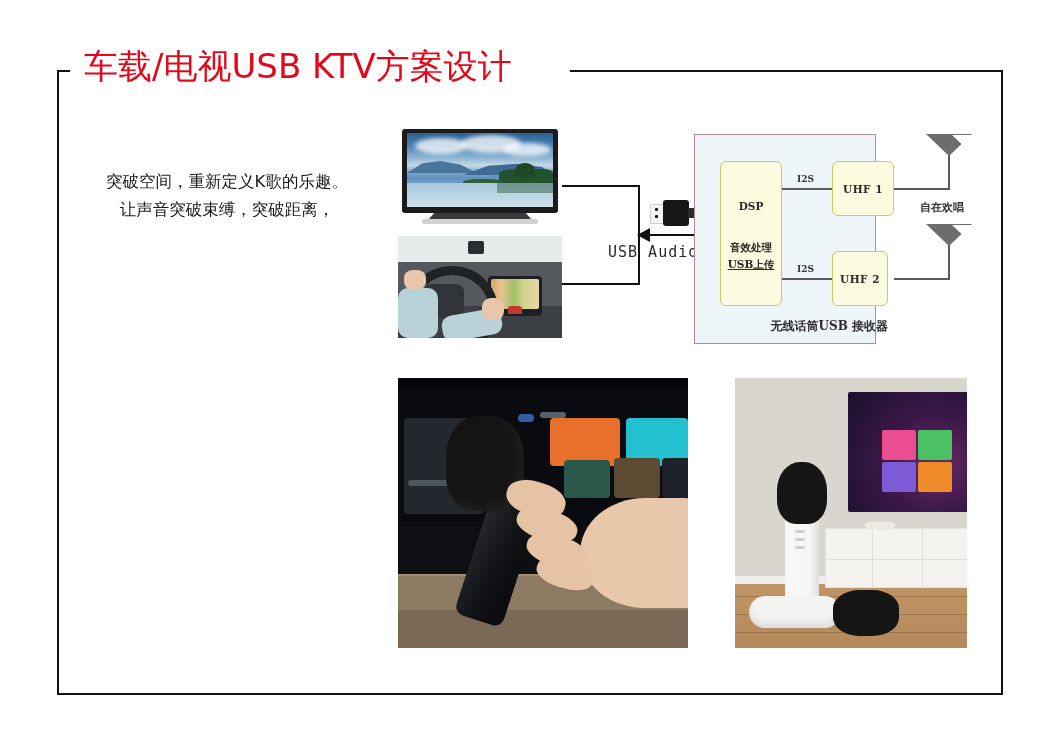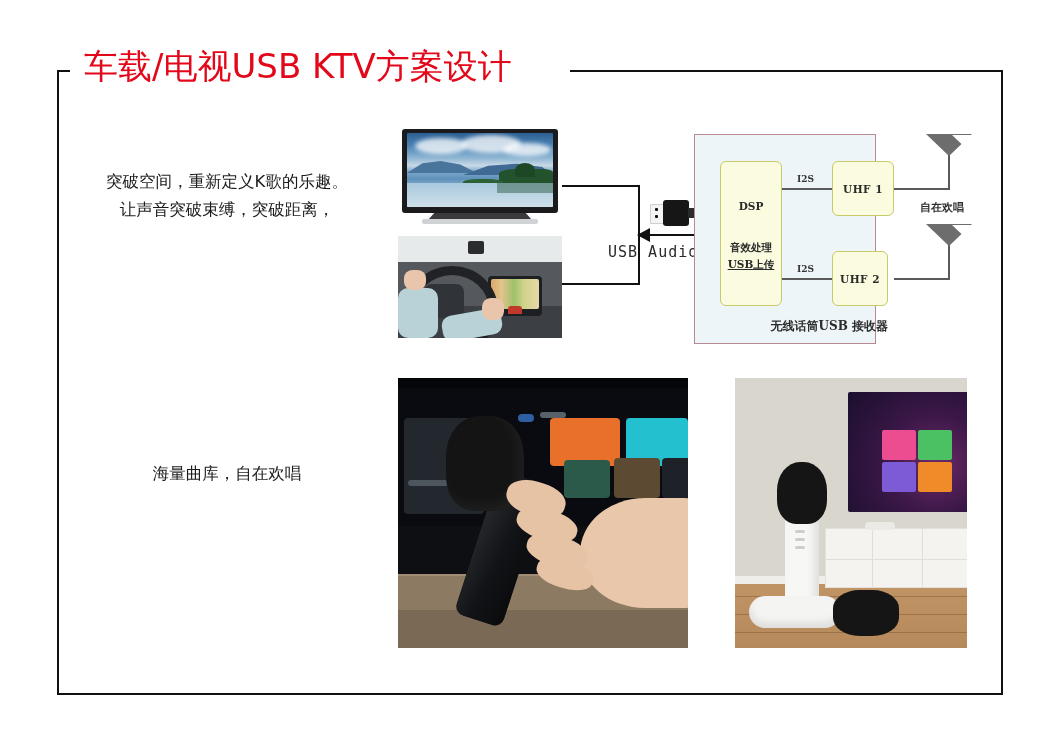--- a/index.html
+++ b/index.html
@@ -171,21 +171,20 @@
 <div id="slide-frame"></div>
 <div id="title-notch"></div>
 <div id="slide-title">车载/电视USB KTV方案设计</div>
 
 <div id="copy-top" class="left-copy">
   <div>突破空间，重新定义K歌的乐趣。</div>
   <div>让声音突破束缚，突破距离，</div>
 </div>
 
 <div id="copy-bottom" class="left-copy">
-  <div>海量曲库，自在欢唱</div>
 </div>
 
 <div id="photo-tv" class="photo">
   <div class="tv-body">
     <div class="tv-screen">
       <div class="tv-cloud" style="left:8px;top:5px;width:52px;height:16px;"></div>
       <div class="tv-cloud" style="left:54px;top:2px;width:60px;height:18px;"></div>
       <div class="tv-cloud" style="left:96px;top:10px;width:48px;height:13px;"></div>
       <div class="tv-mount" style="left:0;top:28px;width:70px;height:12px;clip-path:polygon(0 100%,22% 18%,48% 0,76% 30%,100% 100%);background:#49749c;"></div>
       <div class="tv-mount" style="left:56px;top:30px;width:90px;height:12px;clip-path:polygon(0 100%,28% 22%,60% 6%,88% 34%,100% 100%);background:#3f6a93;"></div>

